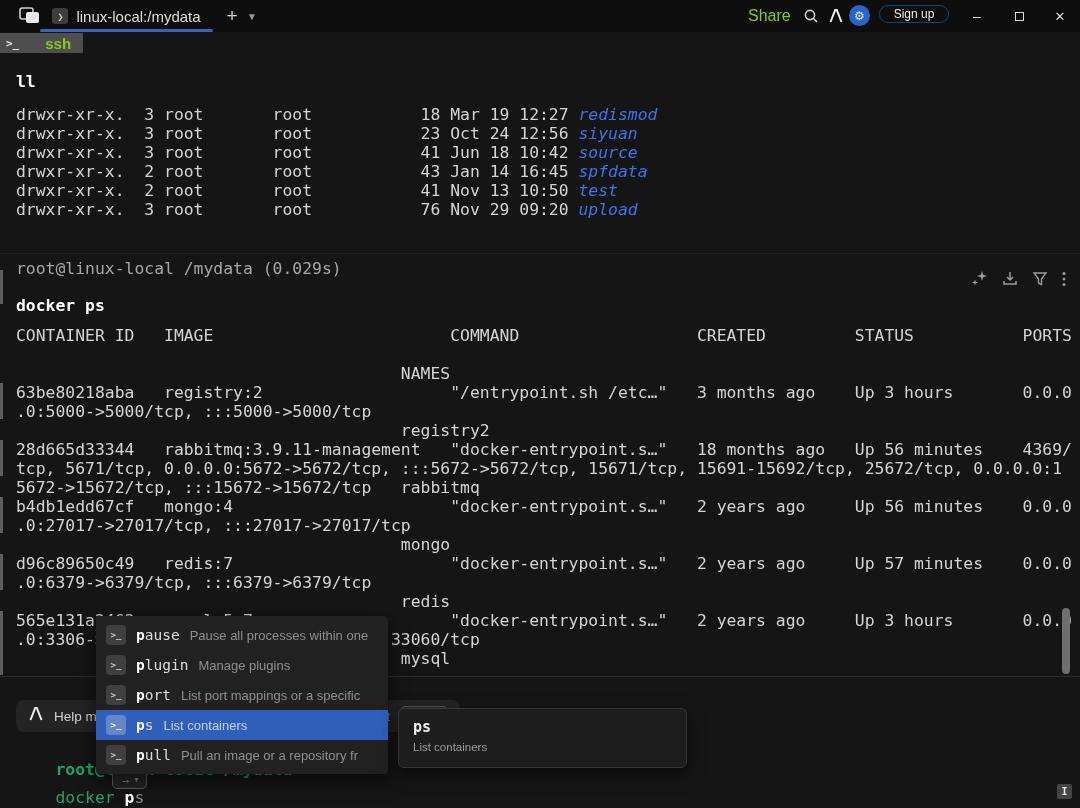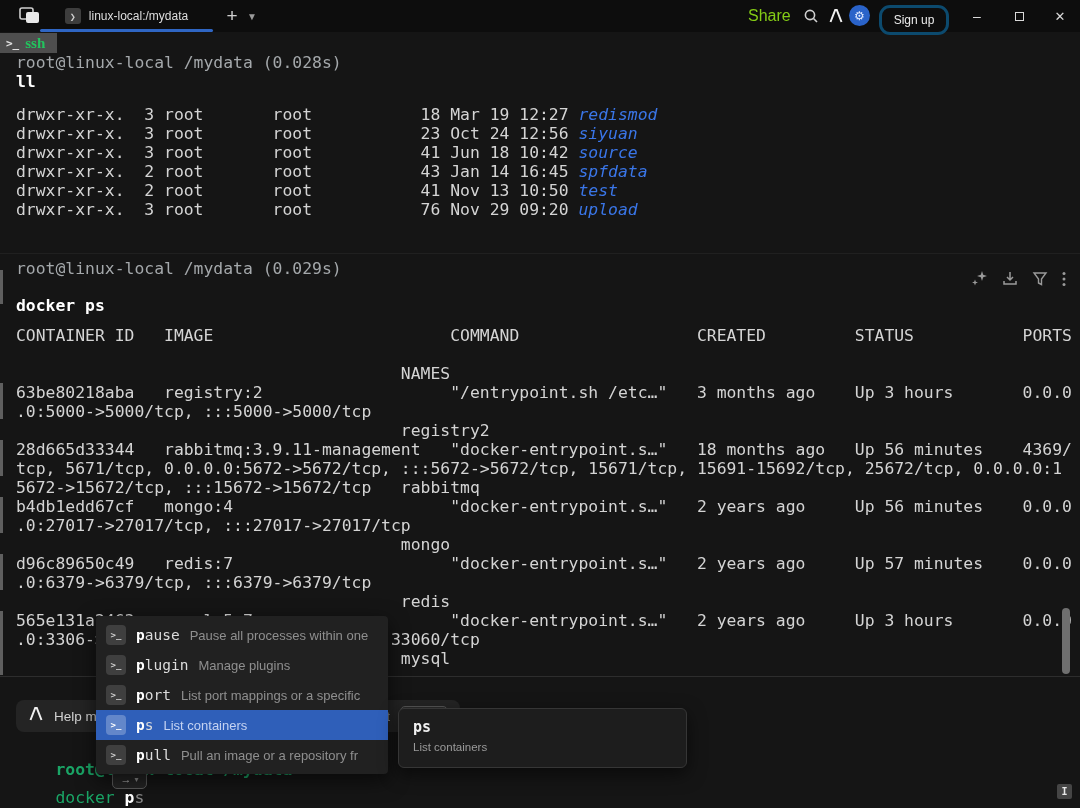--- a/index.html
+++ b/index.html
@@ -9,44 +9,44 @@
 
   
   .titlebar { position:absolute; left:0; top:0; width:1080px; height:32px; background:#0d0d0d; }
   .appicon { position:absolute; left:18px; top:7px; width:24px; height:18px; }
   .tab { position:absolute; left:40px; top:0; width:173px; height:32px; display:flex; align-items:center;
          justify-content:center; gap:8px; }
   .tab-underline { position:absolute; left:40px; top:29px; width:173px; height:3px; background:#2f66c4; border-radius:2px; }
   .tab-chip { width:16px; height:16px; background:#3d3d3d; border-radius:3px; color:#cfcfcf;
               font-family:"DejaVu Sans Mono", monospace; font-size:10px; font-weight:bold;
               display:flex; align-items:center; justify-content:center; }
-  .tab-label { color:#dedede; font-size:12px; }
+  .tab-label { color:#dedede; font-size:15px; }
   .newtab { position:absolute; left:220px; top:4px; width:24px; height:24px; color:#cfcfcf; font-size:19px;
             display:flex; align-items:center; justify-content:center; }
   .tabchev { position:absolute; left:244px; top:8px; width:16px; height:16px; color:#9a9a9a; font-size:10px;
              display:flex; align-items:center; justify-content:center; }
   .share { position:absolute; left:748px; top:0; height:32px; display:flex; align-items:center; color:#84cc16; font-size:16px; }
   .tb-ic { position:absolute; top:6px; width:20px; height:20px; display:flex; align-items:center; justify-content:center; }
   .gear-circle { position:absolute; left:849px; top:5px; width:21px; height:21px; border-radius:50%;
                  background:#2a63c9; color:#dfe9ff; font-size:12px; display:flex; align-items:center; justify-content:center; }
-  .signup { position:absolute; left:879px; top:5px; width:70px; height:30px; border:3px solid #0c4a6e; border-radius:11px;
+  .signup { position:absolute; left:879px; top:5px; width:70px; height:18px; border:1px solid #0c4a6e; border-radius:11px;
             color:#ececec; font-size:12px; display:flex; align-items:center; justify-content:center; }
   .winbtn { position:absolute; top:0; width:40px; height:32px; display:flex; align-items:center; justify-content:center; color:#d9d9d9; }
   .maxbox { width:9px; height:9px; border:1px solid #d9d9d9; }
 
   
   .tline { height:19px; white-space:pre; font-family:"DejaVu Sans Mono", monospace; font-size:16.4px;
            line-height:19px; color:#d4d4d4; }
   .prompt-gray { position:absolute; left:16px; color:#a4a8ab; }
   .cmd-white   { position:absolute; left:16px; color:#ffffff; font-weight:bold; }
   .dir { color:#3a76e8;font-style:italic; }
   .ssh-chip { position:absolute; left:0; top:33px; height:20px; background:#4e4e4e; display:flex; align-items:center;
               gap:6px; padding:0 12px 0 6px; }
   .ssh-chip .g { color:#e2e2e2; font-family:"DejaVu Sans Mono", monospace; font-size:11px; font-weight:bold; }
-  .ssh-chip .t { color:#22c55e; font-family:Liberation Serif, serif; font-size:15px; font-weight:bold; }
+  .ssh-chip .t { color:#84cc16; font-family:Liberation Sans, sans-serif; font-size:15px; font-weight:bold;margin-left:20px; }
   .divider1 { position:absolute; left:0; top:253px; width:1080px; height:1px; background:rgba(255,255,255,0.05); }
   .divider2 { position:absolute; left:0; top:676px; width:1080px; height:1px; background:#2d2d2d; }
   .block-toolbar { position:absolute; top:270px; right:14px; display:flex; gap:14px; align-items:center; }
   .block-toolbar svg { display:block; }
   .indicator-seg { position:absolute; left:0; width:3px; background:#5f5f5f; }
   .scrollbar-thumb { position:absolute; left:1062px; top:608px; width:8px; height:66px; background:#6f6f6f; border-radius:4px; }
   .i-badge { position:absolute; left:1057px; top:784px; width:15px; height:15px; background:#454545; border-radius:2px;
              color:#e8e8e8; font-size:10px; font-weight:bold; display:flex; align-items:center; justify-content:center;
              font-family:"DejaVu Sans Mono", monospace; }
 
@@ -123,21 +123,20 @@
     <div class="winbtn" style="left:999px;">
         <span class="maxbox"></span>
       </div>
     <div class="winbtn" style="left:1040px; font-size:13px;">✕</div>
   </div>
 
   <div class="ssh-chip">
     <span class="g">&gt;_</span>
     <span class="t">ssh</span>
   </div>
-  <div class="tline prompt-gray" style="top:53px;">root@linux-local /mydata (0.028s)</div>
   <div class="tline cmd-white" style="top:72px;">ll</div>
   <div id="ll-output" style="position:absolute; left:16px; top:105px;">
       <div class="tline"><span>drwxr-xr-x.  3 root       root           18 Mar 19 12:27 </span><span class="dir">redismod</span></div>
       <div class="tline"><span>drwxr-xr-x.  3 root       root           23 Oct 24 12:56 </span><span class="dir">siyuan</span></div>
       <div class="tline"><span>drwxr-xr-x.  3 root       root           41 Jun 18 10:42 </span><span class="dir">source</span></div>
       <div class="tline"><span>drwxr-xr-x.  2 root       root           43 Jan 14 16:45 </span><span class="dir">spfdata</span></div>
       <div class="tline"><span>drwxr-xr-x.  2 root       root           41 Nov 13 10:50 </span><span class="dir">test</span></div>
       <div class="tline"><span>drwxr-xr-x.  3 root       root           76 Nov 29 09:20 </span><span class="dir">upload</span></div>
     </div>
 

